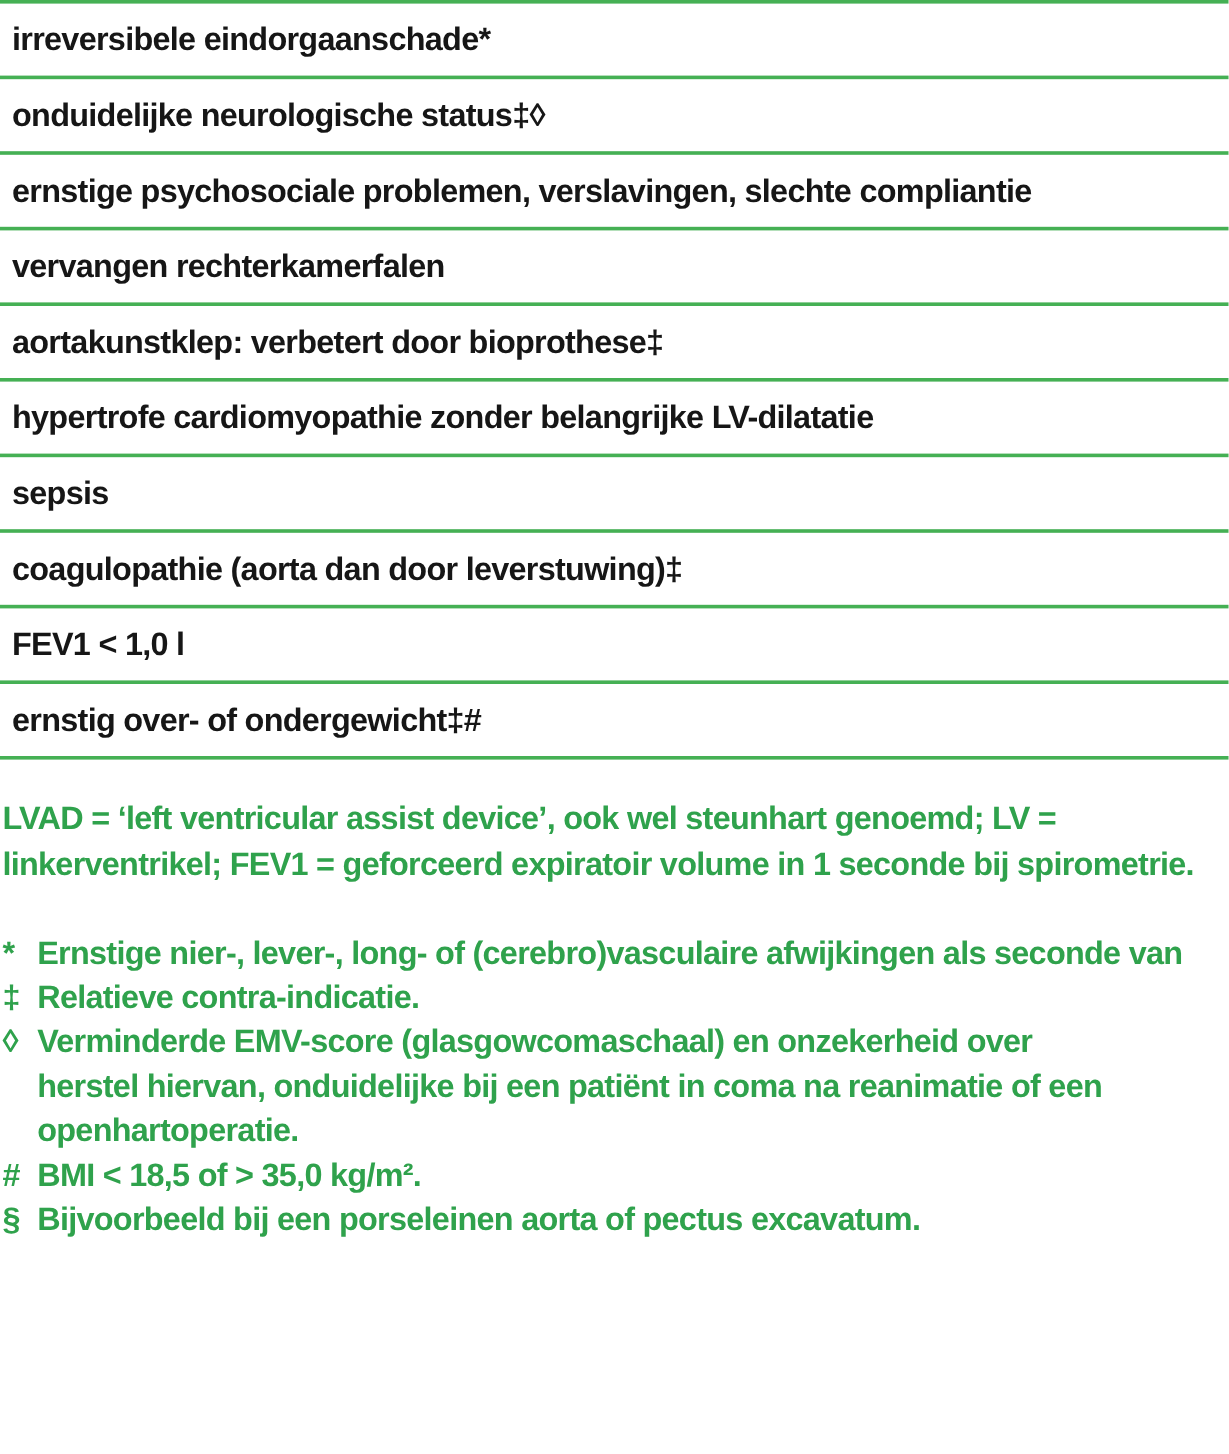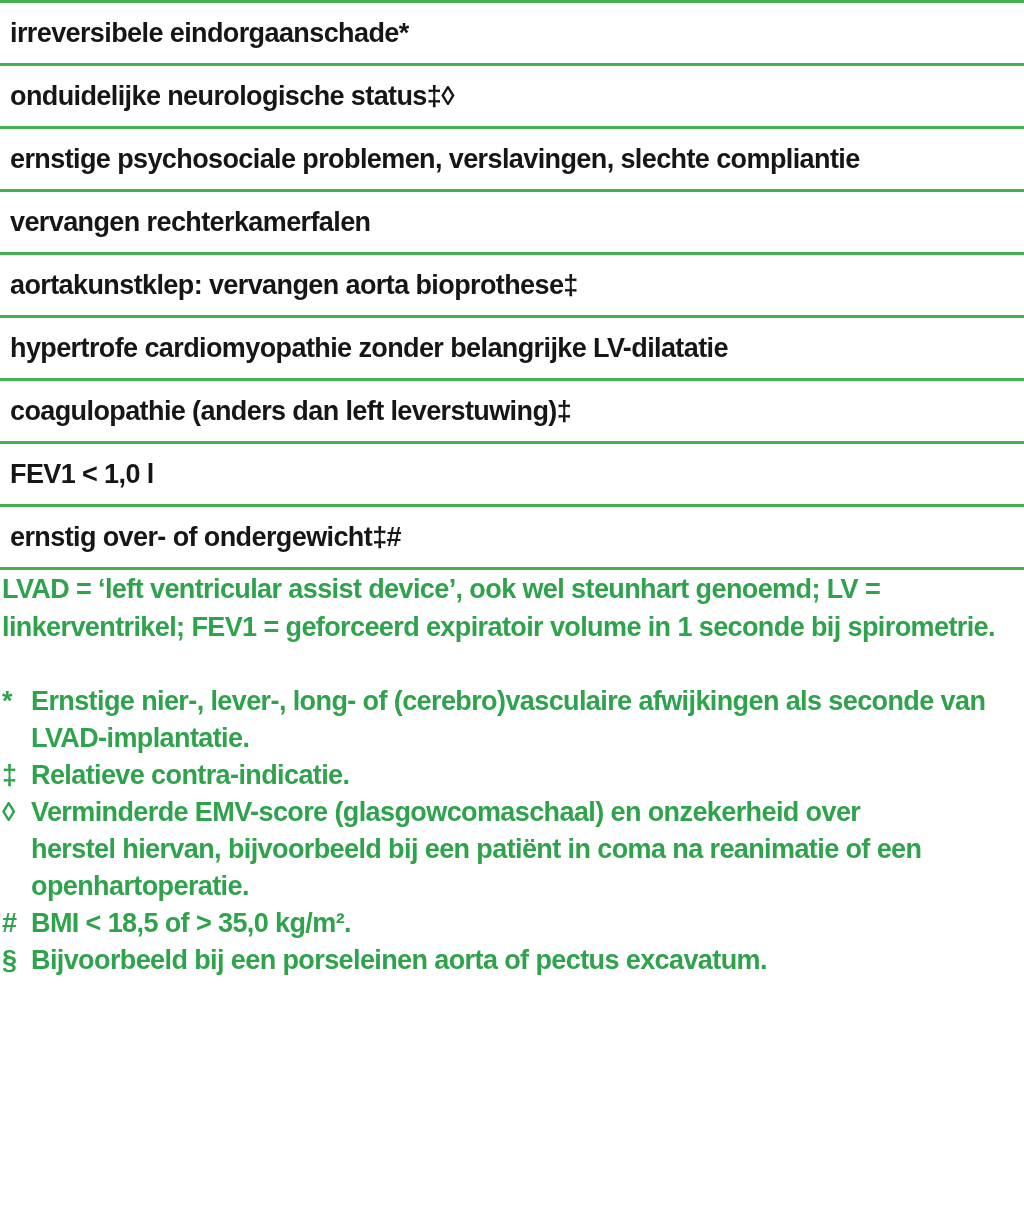--- a/index.html
+++ b/index.html
@@ -33,20 +33,21 @@
   }
   .ctable .row span {
     font-size: 27px;
     font-weight: bold;
     letter-spacing: -0.6px;
     color: var(--row-text);
     white-space: nowrap;
   }
   
   .legend {
+    margin-top: 30px;
     padding-left: 2px;
   }
   .legend .line {
     font-size: 27px;
     font-weight: bold;
     letter-spacing: -0.6px;
     line-height: 38px;
     color: var(--text-green);
     white-space: nowrap;
   }
@@ -88,58 +89,60 @@
     <div class="row">
         <span>onduidelijke neurologische status‡◊</span>
       </div>
     <div class="row">
         <span>ernstige psychosociale problemen, verslavingen, slechte compliantie</span>
       </div>
     <div class="row">
         <span>vervangen rechterkamerfalen</span>
       </div>
     <div class="row">
-        <span>aortakunstklep: vervangen aorta bioprothese‡</span>
+        <span>aortakunstklep: verbetert door bioprothese‡</span>
       </div>
     <div class="row">
         <span>hypertrofe cardiomyopathie zonder belangrijke LV-dilatatie</span>
       </div>
     <div class="row">
-        <span>coagulopathie (anders dan left leverstuwing)‡</span>
+        <span>sepsis</span>
+      </div>
+    <div class="row">
+        <span>coagulopathie (aorta dan door leverstuwing)‡</span>
       </div>
     <div class="row">
         <span>FEV1 &lt; 1,0 l</span>
       </div>
     <div class="row">
         <span>ernstig over- of ondergewicht‡#</span>
       </div>
   </div>
 
   <div class="legend">
     <div class="line">LVAD = ‘left ventricular assist device’, ook wel steunhart genoemd; LV =</div>
     <div class="line">linkerventrikel; FEV1 = geforceerd expiratoir volume in 1 seconde bij spirometrie.</div>
   </div>
 
   <div class="footnotes">
 
     <div class="footnote">
       <span class="marker">*</span>
       <div class="line">Ernstige nier-, lever-, long- of (cerebro)vasculaire afwijkingen als seconde van</div>
-      <div class="line">LVAD-implantatie.</div>
     </div>
 
     <div class="footnote">
       <span class="marker">‡</span>
       <div class="line">Relatieve contra-indicatie.</div>
     </div>
 
     <div class="footnote">
       <span class="marker">◊</span>
       <div class="line">Verminderde EMV-score (glasgowcomaschaal) en onzekerheid over</div>
-      <div class="line">herstel hiervan, bijvoorbeeld bij een patiënt in coma na reanimatie of een</div>
+      <div class="line">herstel hiervan, onduidelijke bij een patiënt in coma na reanimatie of een</div>
       <div class="line">openhartoperatie.</div>
     </div>
 
     <div class="footnote">
       <span class="marker">#</span>
       <div class="line">BMI &lt; 18,5 of &gt; 35,0 kg/m².</div>
     </div>
 
     <div class="footnote">
       <span class="marker">§</span>

